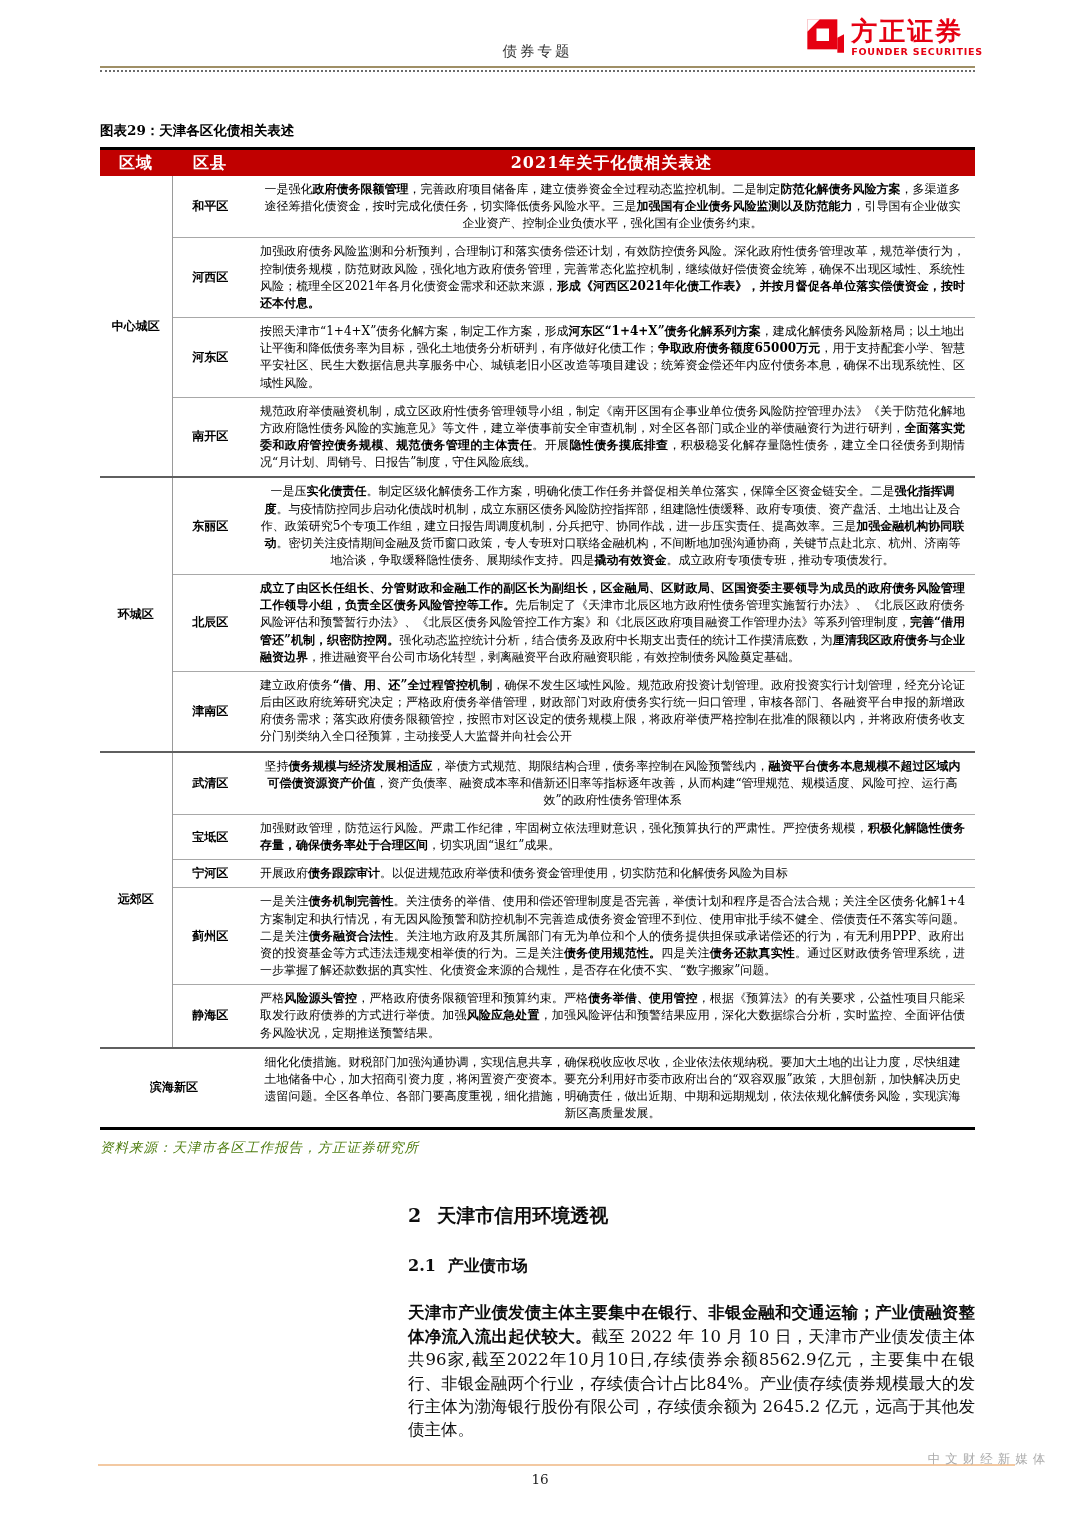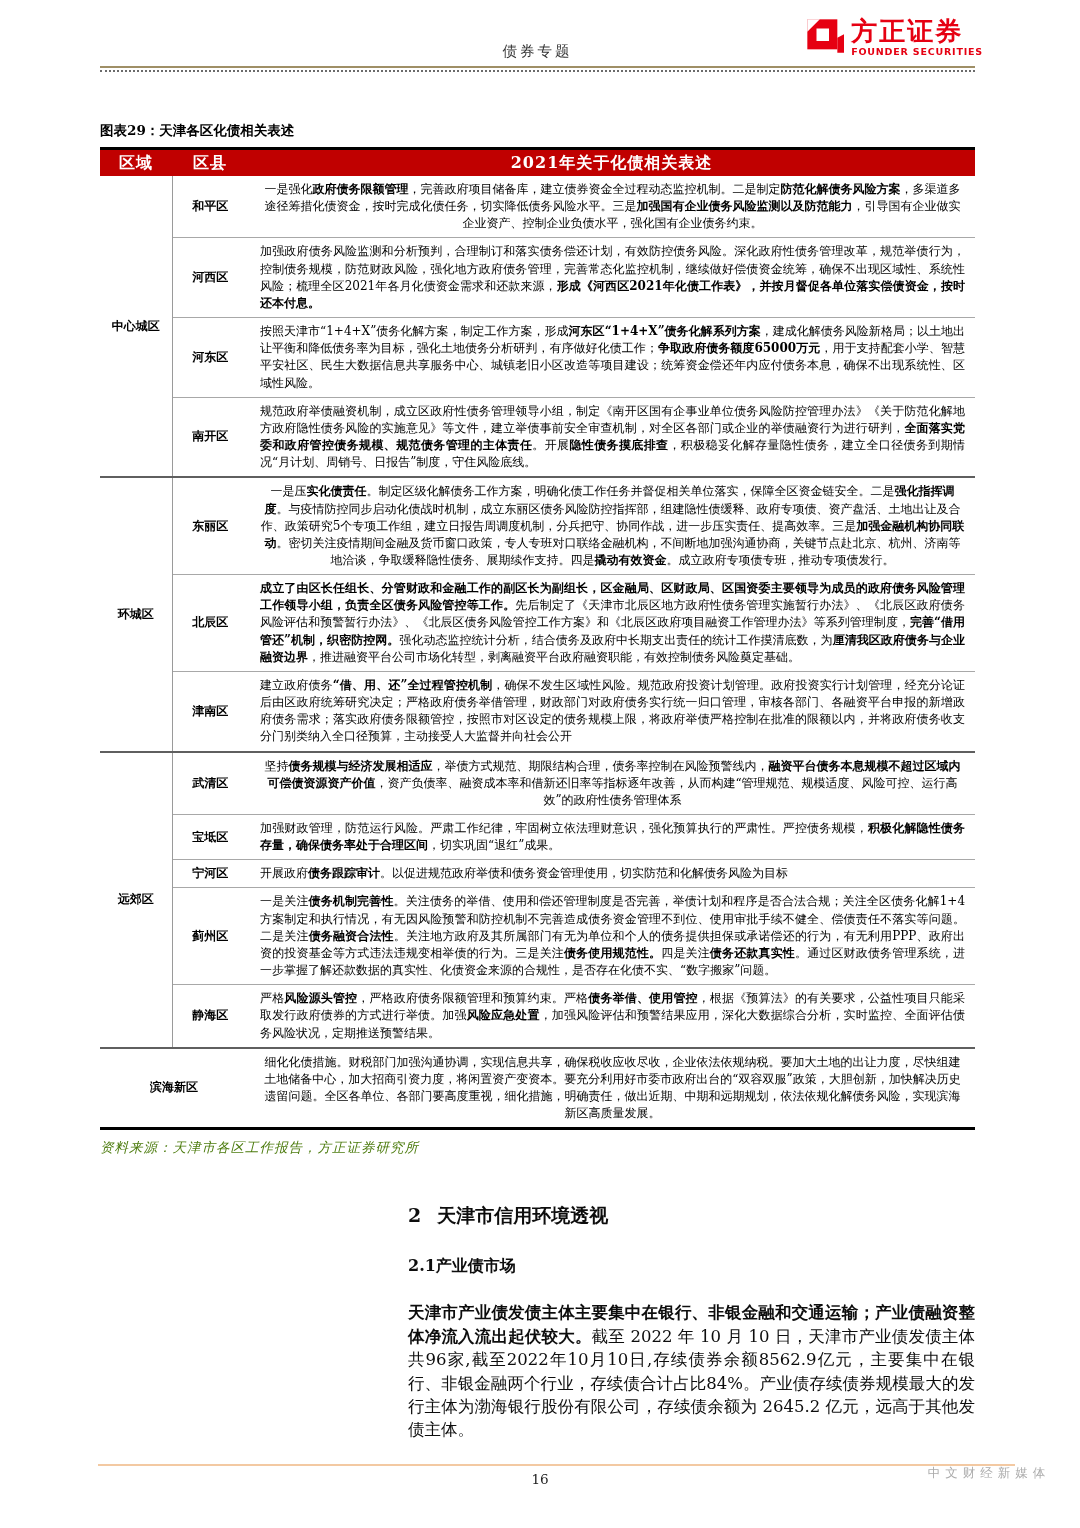--- a/index.html
+++ b/index.html
@@ -39,35 +39,35 @@
   tbody tr.first-row.group-start td { border-top:none; }
   .seg-bold { font-weight:bold; }
 
   .source-note { margin-top:9px; font-size:13.5px; font-style:italic; letter-spacing:1px; color:#4d7c0f; }
 
   
   .section { margin-left:308px; width:567px; margin-top:46px; }
   .h2 { font-size:19px; font-weight:bold; color:#0d0d0d; }
   .h2 .num { margin-right:16px; }
   .h3 { margin-top:27px; font-size:16px; font-weight:bold; color:#0d0d0d; }
-  .h3 .num { }
+  .h3 .num { margin-right:12px; }
   .body-para { margin-top:24px; font-size:16.5px; line-height:1.42; text-align:justify; color:#0d0d0d; }
   .body-para .lead { font-weight:bold; }
 
   
   .footer-line { position:absolute; left:98px; top:1464px; width:917px; border-top:2px solid #f3c9a2; }
   .page-number { position:absolute; left:0; top:1471px; width:100%; text-align:center; font-size:13.5px; color:#222; }
   .watermark { position:absolute; right:6px; top:1443px; width:170px; color:#a6a6a6;
     font-family:"DejaVu Sans","Liberation Sans",sans-serif; }
   .wm-row { display:flex; align-items:center; }
   .wm-icon { width:52px; height:52px; flex:0 0 52px; }
   .wm-col { margin-left:4px; }
   .wm-cn { font-size:29px; font-weight:bold; color:#ababab; letter-spacing:2px; line-height:1; }
   .wm-domain { font-size:9.5px; color:#b3b3b3; letter-spacing:.5px; margin-top:4px; }
-  .wm-tagline { font-size:12.5px; color:#ababab; letter-spacing:5px; margin-top:22px; text-align:center; }
+  .wm-tagline { font-size:12.5px; color:#ababab; letter-spacing:5px; margin-top:8px; text-align:center; }
 </style>
 </head>
 <body>
 
 <div class="page">
   <div class="content">
 
     <div class="doc-header">
       <div class="header-title">债券专题</div>
       <div class="logo">

